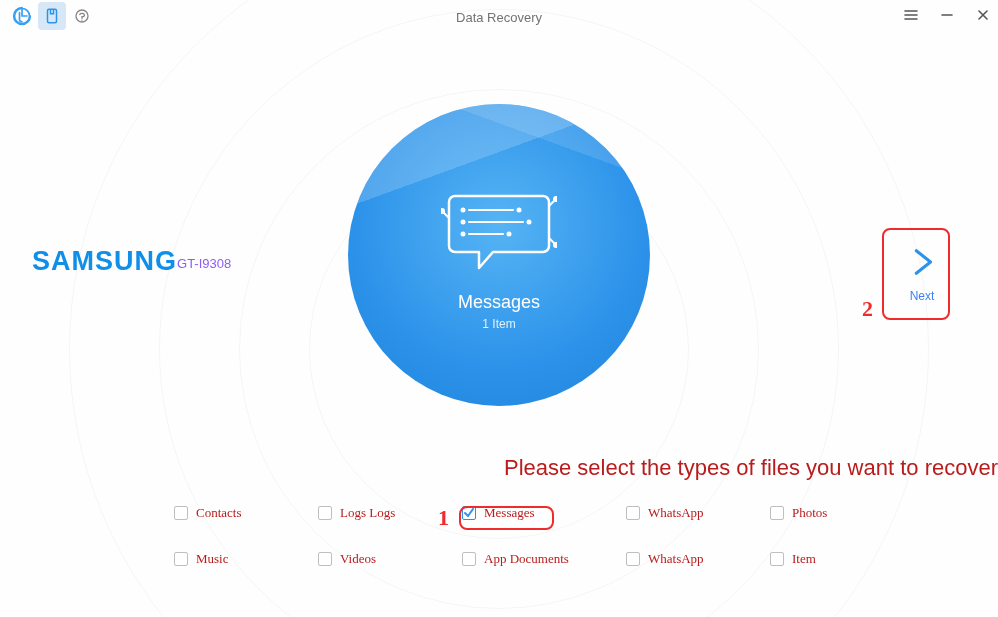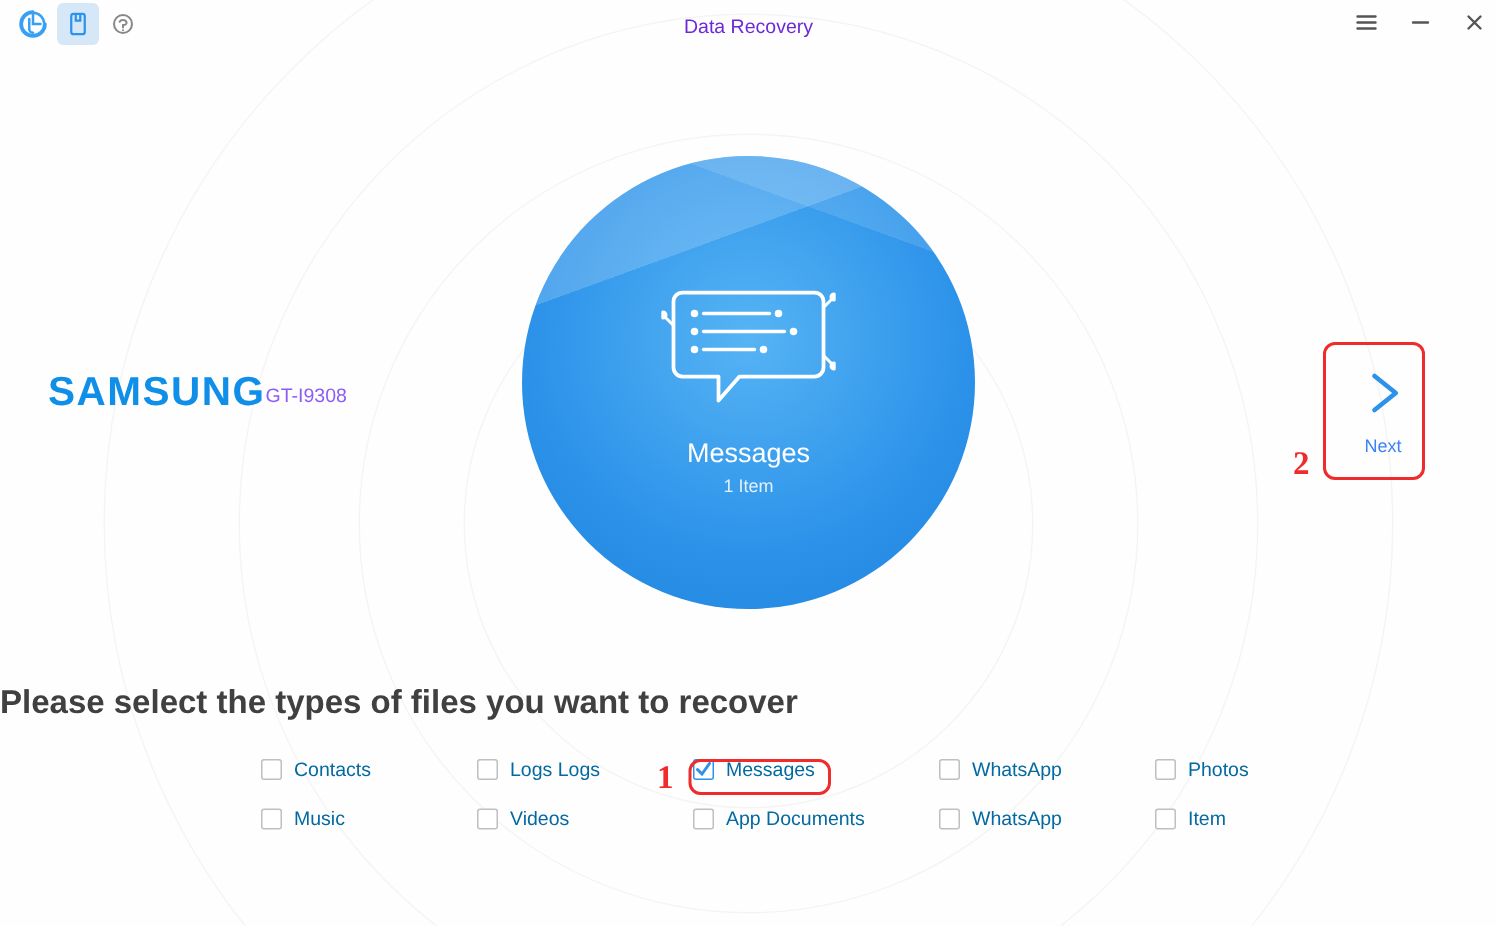--- a/index.html
+++ b/index.html
@@ -31,21 +31,21 @@
       border-radius: 4px;
       cursor: pointer;
     }
     .top-icon.active { background: #d6e8f7; }
     .topbar-title {
       position: absolute;
       left: 50%;
       transform: translateX(-50%);
       top: 10px;
       font-size: 13px;
-      color: #6d28d9;
+      color: #737373;
     }
     .topbar-right {
       position: absolute;
       right: 6px;
       top: 6px;
       display: flex;
       gap: 18px;
       align-items: center;
     }
     .win-btn {
@@ -116,35 +116,36 @@
       pointer-events:none;
     }
     .circle-icon { margin-top: 4px; margin-bottom: 8px; }
     .circle-title { font-size: 18px; font-weight: 300; position: relative; z-index:1;}
     .circle-sub { font-size: 12px; font-weight: 300; opacity: .85; margin-top: 4px; position: relative; z-index:1;}
     
     .instruction {
       position: absolute;
       left: 0; right: 0;
       top: 455px;
-      text-align: left;
+      text-align: right;
       font-size: 22px;
-      color: #404040;
-      font-weight: 700;
+      color: #b91c1c;
+      font-weight: 400;
     }
     
     .check-grid {
       position: absolute;
       left: 174px;
       top: 505px;
       display: grid;
       grid-template-columns: 144px 144px 164px 144px 100px;
-      row-gap: 18px;
+      row-gap: 30px;
       font-size: 13px;
-      color: #0369a1;
+      color: #b91c1c;
+      font-family: Liberation Serif, serif;
     }
     .check-item {
       display: flex;
       align-items: center;
       gap: 8px;
       cursor: pointer;
     }
     .chk {
       width: 14px; height: 14px;
       border: 1px solid #bfbfbf;

